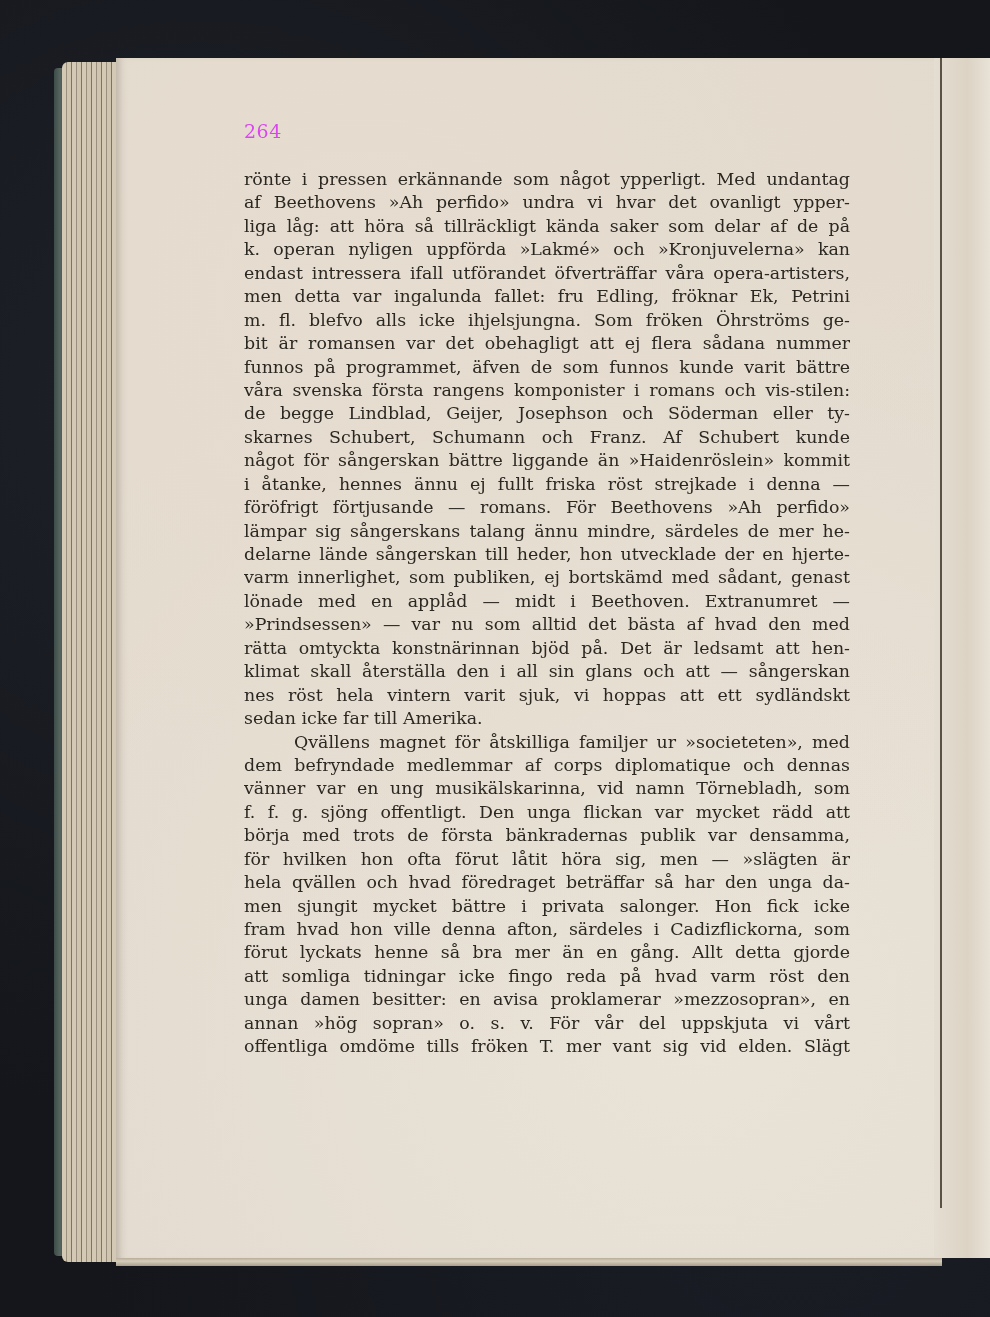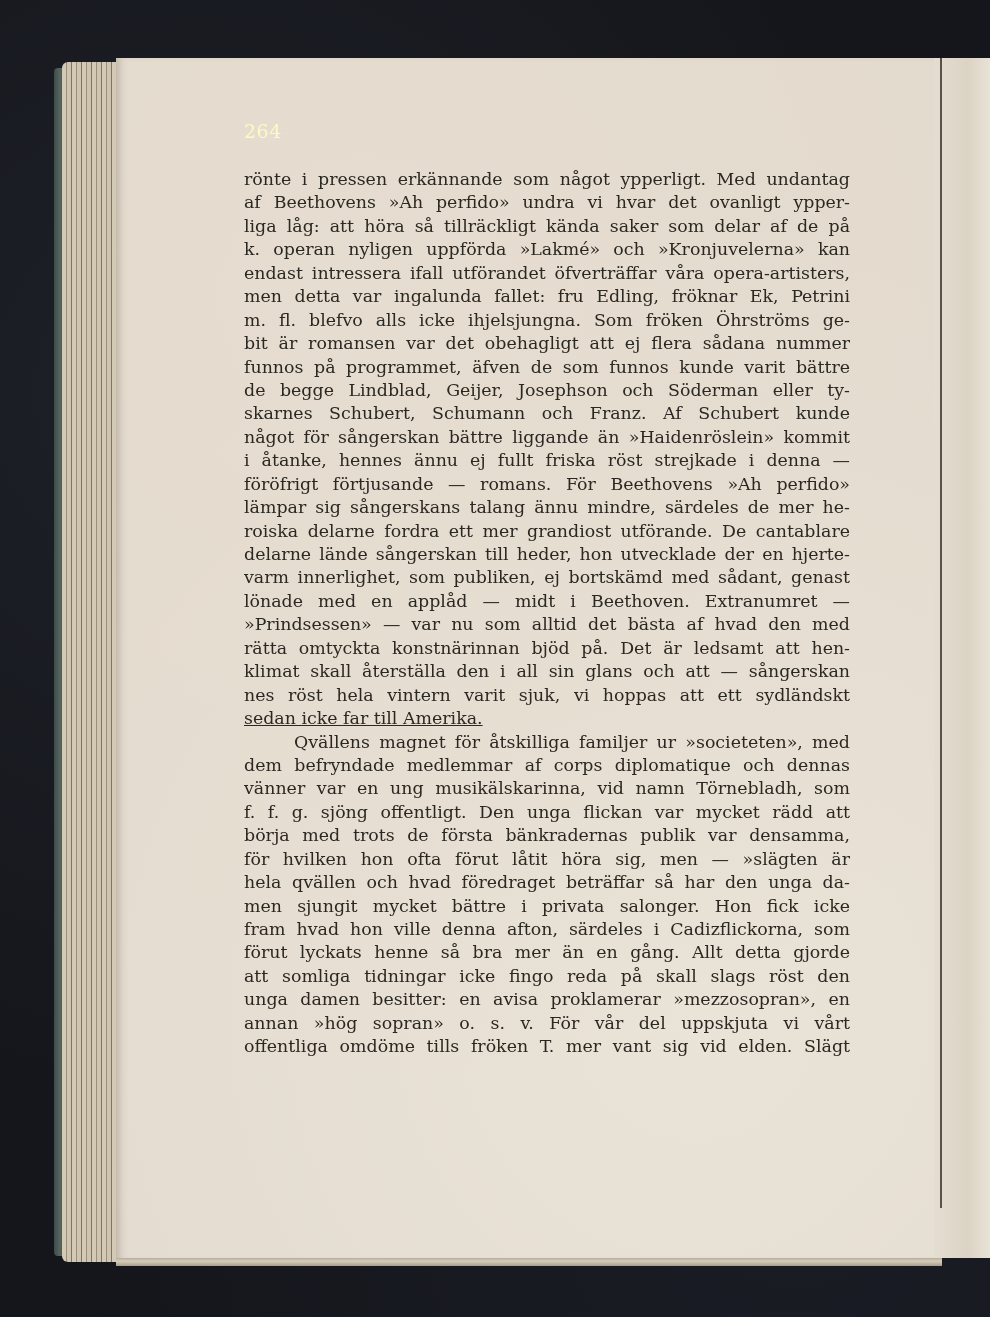--- a/index.html
+++ b/index.html
@@ -53,29 +53,29 @@
     position:absolute; left:940px; top:58px; width:2px; height:1150px;
     background:#5a5244;
   }
   .text-block {
     position:absolute; left:244px; top:120px; width:606px;
     color:#2b2822;
     font-size:17.4px;
   }
   .page-number {
     position:absolute; left:244px; top:120px;
-    font-size:19px; color:#fef9c3; letter-spacing:0.5px;
+    font-size:19px; color:#d946ef; letter-spacing:0.5px;
   }
   .lines { position:absolute; left:0; top:48px; width:606px; }
   .line {
     height:23.45px; line-height:23.45px; white-space:nowrap;
     text-align:justify; text-align-last:justify;
     overflow:hidden;
   }
-  .line.last { text-align-last:left;text-decoration:underline; }
+  .line.last { text-align-last:left; }
   .line.indent { padding-left:50px; }
 </style>
 </head>
 <body>
 
 <div class="backdrop"></div>
 
 <div class="book">
   <div class="cover-edge"></div>
   <div class="page-stack"></div>
@@ -91,43 +91,43 @@
   <div class="lines" id="lines">
     <div class="line">rönte i pressen erkännande som något ypperligt. Med undantag</div>
     <div class="line">af Beethovens »Ah perfido» undra vi hvar det ovanligt ypper-</div>
     <div class="line">liga låg: att höra så tillräckligt kända saker som delar af de på</div>
     <div class="line">k. operan nyligen uppförda »Lakmé» och »Kronjuvelerna» kan</div>
     <div class="line">endast intressera ifall utförandet öfverträffar våra opera-artisters,</div>
     <div class="line">men detta var ingalunda fallet: fru Edling, fröknar Ek, Petrini</div>
     <div class="line">m. fl. blefvo alls icke ihjelsjungna. Som fröken Öhrströms ge-</div>
     <div class="line">bit är romansen var det obehagligt att ej flera sådana nummer</div>
     <div class="line">funnos på programmet, äfven de som funnos kunde varit bättre</div>
+    <div class="line">våra svenska första rangens komponister i romans och vis-stilen:</div>
     <div class="line">de begge Lindblad, Geijer, Josephson och Söderman eller ty-</div>
     <div class="line">skarnes Schubert, Schumann och Franz. Af Schubert kunde</div>
     <div class="line">något för sångerskan bättre liggande än »Haidenröslein» kommit</div>
     <div class="line">i åtanke, hennes ännu ej fullt friska röst strejkade i denna —</div>
     <div class="line">föröfrigt förtjusande — romans. För Beethovens »Ah perfido»</div>
     <div class="line">lämpar sig sångerskans talang ännu mindre, särdeles de mer he-</div>
-    <div class="line">roiska delarne fordra ett mer grandiost utförande. De cantablare</div>
     <div class="line">delarne lände sångerskan till heder, hon utvecklade der en hjerte-</div>
     <div class="line">varm innerlighet, som publiken, ej bortskämd med sådant, genast</div>
     <div class="line">lönade med en applåd — midt i Beethoven. Extranumret —</div>
     <div class="line">»Prindsessen» — var nu som alltid det bästa af hvad den med</div>
     <div class="line">rätta omtyckta konstnärinnan bjöd på. Det är ledsamt att hen-</div>
     <div class="line">klimat skall återställa den i all sin glans och att — sångerskan</div>
     <div class="line">nes röst hela vintern varit sjuk, vi hoppas att ett sydländskt</div>
     <div class="line last">sedan icke far till Amerika.</div>
     <div class="line indent">Qvällens magnet för åtskilliga familjer ur »societeten», med</div>
     <div class="line">dem befryndade medlemmar af corps diplomatique och dennas</div>
     <div class="line">vänner var en ung musikälskarinna, vid namn Törnebladh, som</div>
     <div class="line">f. f. g. sjöng offentligt. Den unga flickan var mycket rädd att</div>
     <div class="line">börja med trots de första bänkradernas publik var densamma,</div>
     <div class="line">för hvilken hon ofta förut låtit höra sig, men — »slägten är</div>
     <div class="line">hela qvällen och hvad föredraget beträffar så har den unga da-</div>
     <div class="line">men sjungit mycket bättre i privata salonger. Hon fick icke</div>
     <div class="line">fram hvad hon ville denna afton, särdeles i Cadizflickorna, som</div>
     <div class="line">förut lyckats henne så bra mer än en gång. Allt detta gjorde</div>
-    <div class="line">att somliga tidningar icke fingo reda på skall slags röst den</div>
+    <div class="line">att somliga tidningar icke fingo reda på hvad varm röst den</div>
     <div class="line">unga damen besitter: en avisa proklamerar »mezzosopran», en</div>
     <div class="line">annan »hög sopran» o. s. v. För vår del uppskjuta vi vårt</div>
     <div class="line">offentliga omdöme tills fröken T. mer vant sig vid elden. Slägt</div>
   </div>
 </div>
 
 </body></html>

